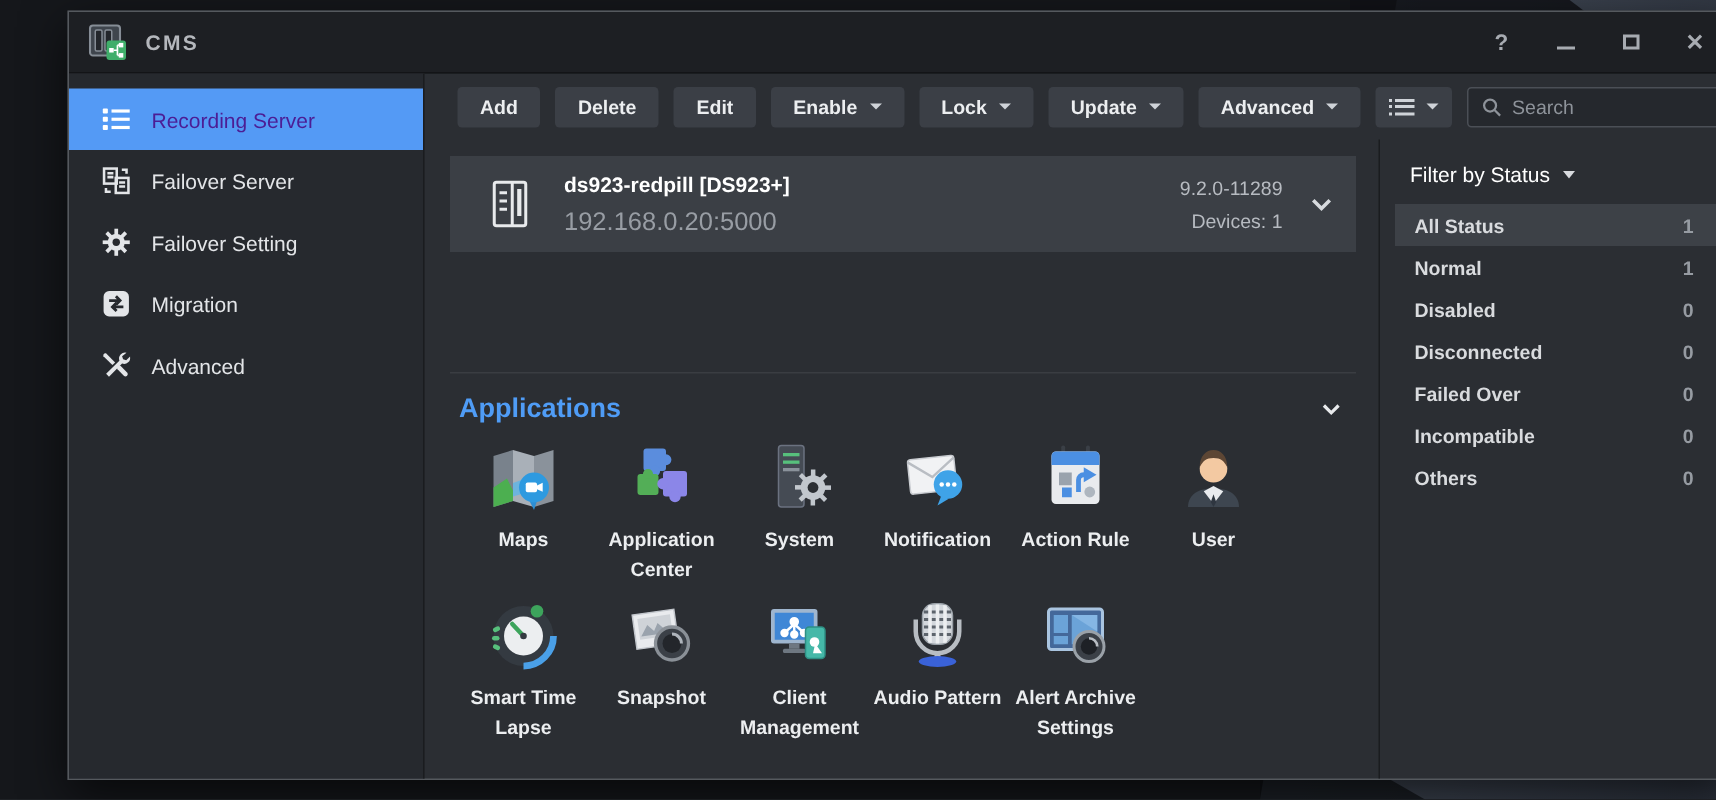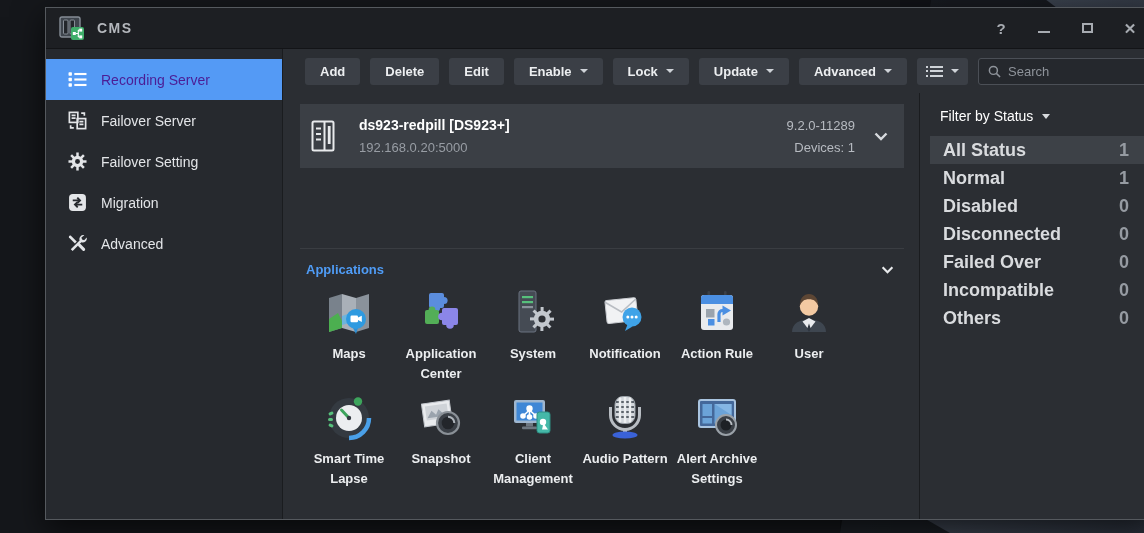--- a/index.html
+++ b/index.html
@@ -88,33 +88,33 @@
     color:#c8ccd1; font-size:13px; font-family:inherit;
   }
   .search-box input::placeholder { color:#8e939a; }
 
   
   .body-row { flex:1; display:flex; min-height:0; }
   .list-pane { flex:1; min-width:0; padding:11px 15px 0 17px; display:flex; flex-direction:column; }
 
   .server-card {
     background:#3b3f45; height:64px; display:flex; align-items:center;
-    padding:0 16px 0 11px; cursor:pointer;
+    padding:0 16px 0 28px; cursor:pointer;
   }
   .server-icon { flex:0 0 26px; height:32px; display:flex; }
   .server-text { margin-left:22px; }
   .server-name { font-size:14px; font-weight:bold; color:#fff; }
-  .server-addr { font-size:13px; color:#989da4; margin-top:7px; }
+  .server-addr { font-size:17px; color:#989da4; margin-top:7px; }
   .server-meta { margin-left:auto; text-align:right; font-size:13px; color:#b7bbc1; }
   .server-meta div + div { margin-top:7px; }
   .row-chevron { margin-left:19px; display:flex; }
 
   .apps-divider { margin-top:80px; border-top:1px solid #3a3d42; }
   .apps-header { display:flex; align-items:center; padding:13px 10px 2px 6px; }
-  .apps-title { font-size:13px; font-weight:bold; color:#4f9cf6; }
+  .apps-title { font-size:18px; font-weight:bold; color:#4f9cf6; }
   .apps-header .row-chevron { margin-left:auto; }
 
   .app-grid {
     margin-top:9px; padding-left:3px;
     display:grid; grid-template-columns:repeat(6, 92px); row-gap:5px;
   }
   .app-cell { width:92px; min-height:100px; display:flex; flex-direction:column; align-items:center; cursor:pointer; }
   .app-glyph { width:48px; height:48px; }
   .app-glyph svg { width:48px; height:48px; }
   .app-label {
@@ -125,21 +125,21 @@
   
   .filter-pane {
     flex:0 0 235px; border-left:1px solid #1a1c1f; padding:15px 10px 0 10px;
   }
   .filter-title-row { display:flex; align-items:center; gap:9px; padding-left:10px; cursor:pointer; }
   .filter-title { font-size:14px; font-weight:normal; color:#fff; }
   .filter-caret { width:0; height:0; border-left:4.5px solid transparent; border-right:4.5px solid transparent; border-top:5px solid #d8dade; }
   .filter-list { margin-top:12px; }
   .filter-item {
     height:28px; display:flex; align-items:center; padding:0 15px 0 13px;
-    font-size:18px; font-weight:bold; color:#d9dbde; cursor:pointer;
+    font-size:13px; font-weight:bold; color:#d9dbde; cursor:pointer;
   }
   .filter-item.selected { background:#3d4147; }
   .filter-count { margin-left:auto; color:#969ba2; }
 </style>
 </head>
 <body>
 
 <div class="desk-band"></div>
 <div class="desk-dark"></div>
 <div class="desk-dark2"></div>

